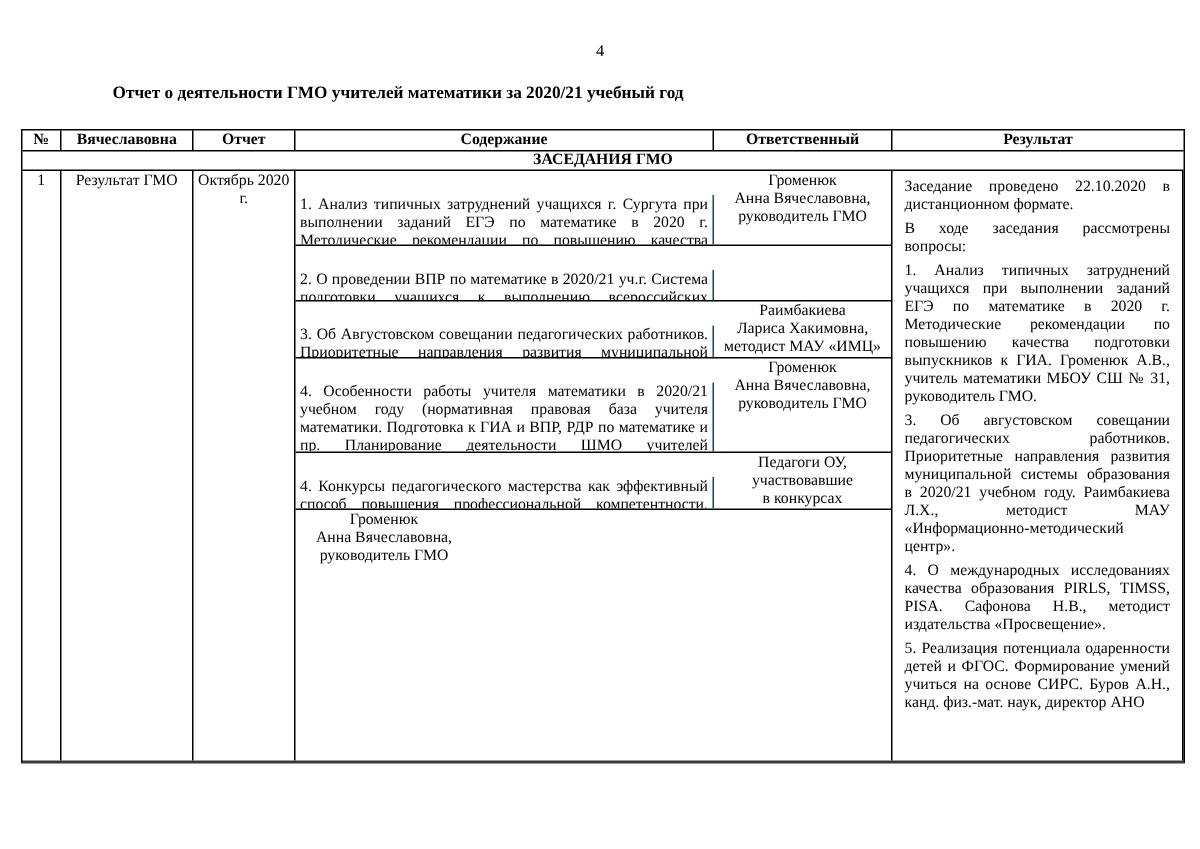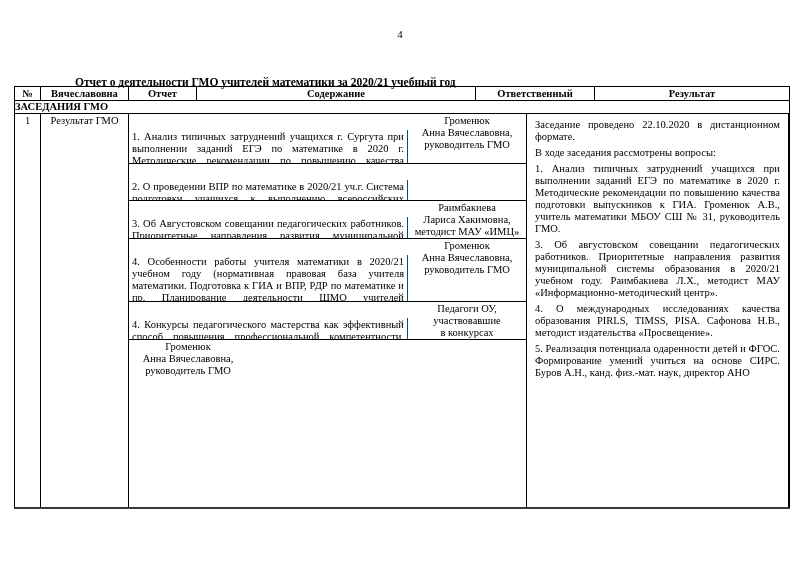--- a/index.html
+++ b/index.html
@@ -2,36 +2,36 @@
 <html><head>
 <meta charset="utf-8">
 <style>
   * { margin:0; padding:0; box-sizing:border-box; }
   html,body { width:800px; height:566px; background:#ffffff; }
   body { font-family:"Liberation Serif","DejaVu Serif",serif; color:#000; }
   .page { position:relative; width:800px; height:566px; background:#fff; overflow:hidden; }
 
   .pageno { position:absolute; top:28px; left:0; width:100%; text-align:center;
             font-size:11px; }
-  .doc-title { position:absolute; top:56px; left:75px; font-size:11.5px; font-weight:bold;margin-top:20px; }
+  .doc-title { position:absolute; top:56px; left:75px; font-size:11.5px; font-weight:bold; }
 
   .tbl { position:absolute; left:14px; top:86px; width:776px; height:423px;
          border:1px solid #000; border-bottom:2px solid #3a3a3a;
          display:flex; flex-direction:column;
          font-size:10.5px; line-height:12px; }
 
   .hdr { display:flex; height:14px; border-bottom:1px solid #000;
          font-weight:bold; text-align:center; flex:0 0 auto; }
   .hdr .hc { border-right:1px solid #000; padding-top:1px; overflow:hidden; }
   .hdr .hc:last-child { border-right:none; }
   .w-num { width:26px; } .w-event { width:88px; } .w-date { width:68px; }
   .w-content { width:279px; } .w-resp { width:119px; } .w-result { flex:1; }
 
   .section-row { height:13px; border-bottom:1px solid #000; font-weight:bold;
-                 text-align:left; line-height:12px; flex:0 0 auto; overflow:hidden; }
+                 text-align:center; line-height:12px; flex:0 0 auto; overflow:hidden; }
 
   .body-row { display:flex; flex:1; min-height:0; }
   .cell { border-right:1px solid #000; overflow:hidden; }
   .cell-num { width:26px; text-align:center; padding-top:1px; }
   .cell-event { width:88px; text-align:center; padding-top:1px; }
   .cell-date { width:68px; text-align:center; padding:1px 2px 0 2px; }
 
   .mid { width:398px; display:flex; flex-direction:column; border-right:1px solid #000; }
   .subrow { display:flex; border-bottom:1px solid #000; overflow:hidden; flex:0 0 auto; }
   .subrow.last { border-bottom:none; flex:1 1 auto; }
@@ -66,20 +66,21 @@
     </div>
 
     <div class="section-row">ЗАСЕДАНИЯ ГМО</div>
 
     <div class="body-row">
 
       <div class="cell cell-num">1</div>
 
       <div class="cell cell-event">Результат ГМО</div>
 
+      <div class="cell cell-date">Октябрь 2020 г.</div>
 
       <div class="mid">
         <div class="subrow h1">
           <div class="sub-content">1. Анализ типичных затруднений учащихся г. Сургута при выполнении заданий ЕГЭ по математике  в 2020 г. Методические рекомендации по повышению качества подготовки выпускников к ГИА</div>
           <div class="sub-resp">Громенюк
 Анна Вячеславовна,
 руководитель ГМО</div>
         </div>
         <div class="subrow h2">
           <div class="sub-content">2. О проведении ВПР по математике в 2020/21 уч.г. Система подготовки учащихся к выполнению всероссийских проверочных работ (из опыта работы)</div>

